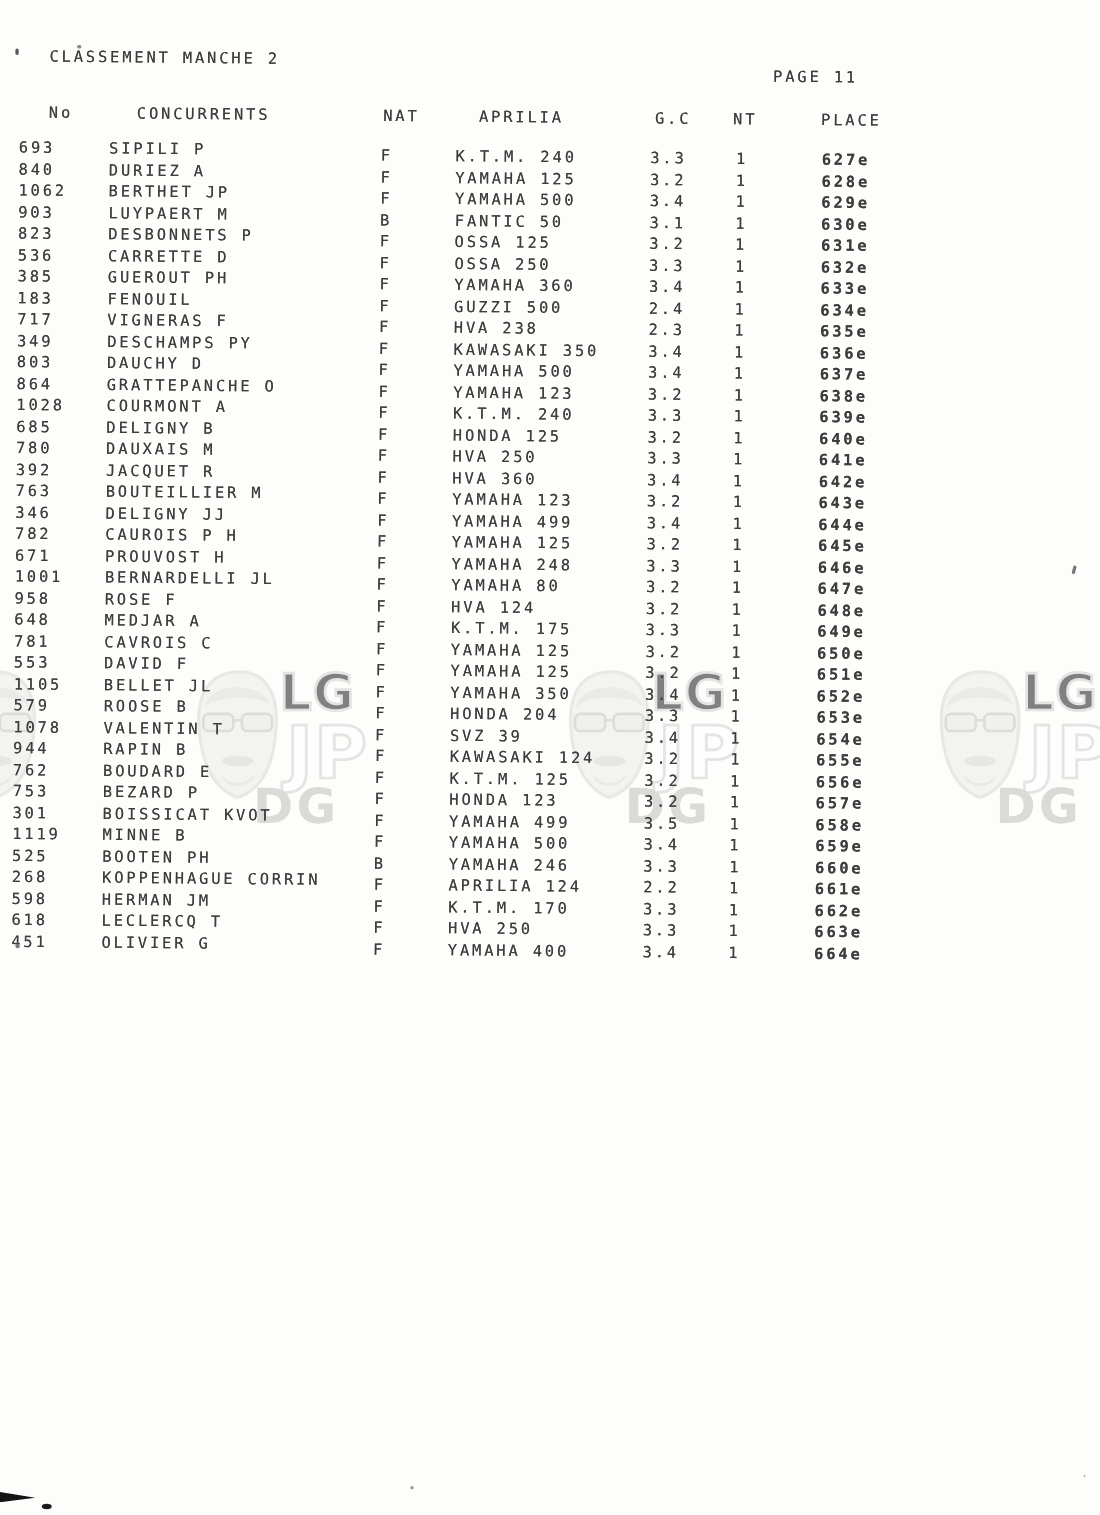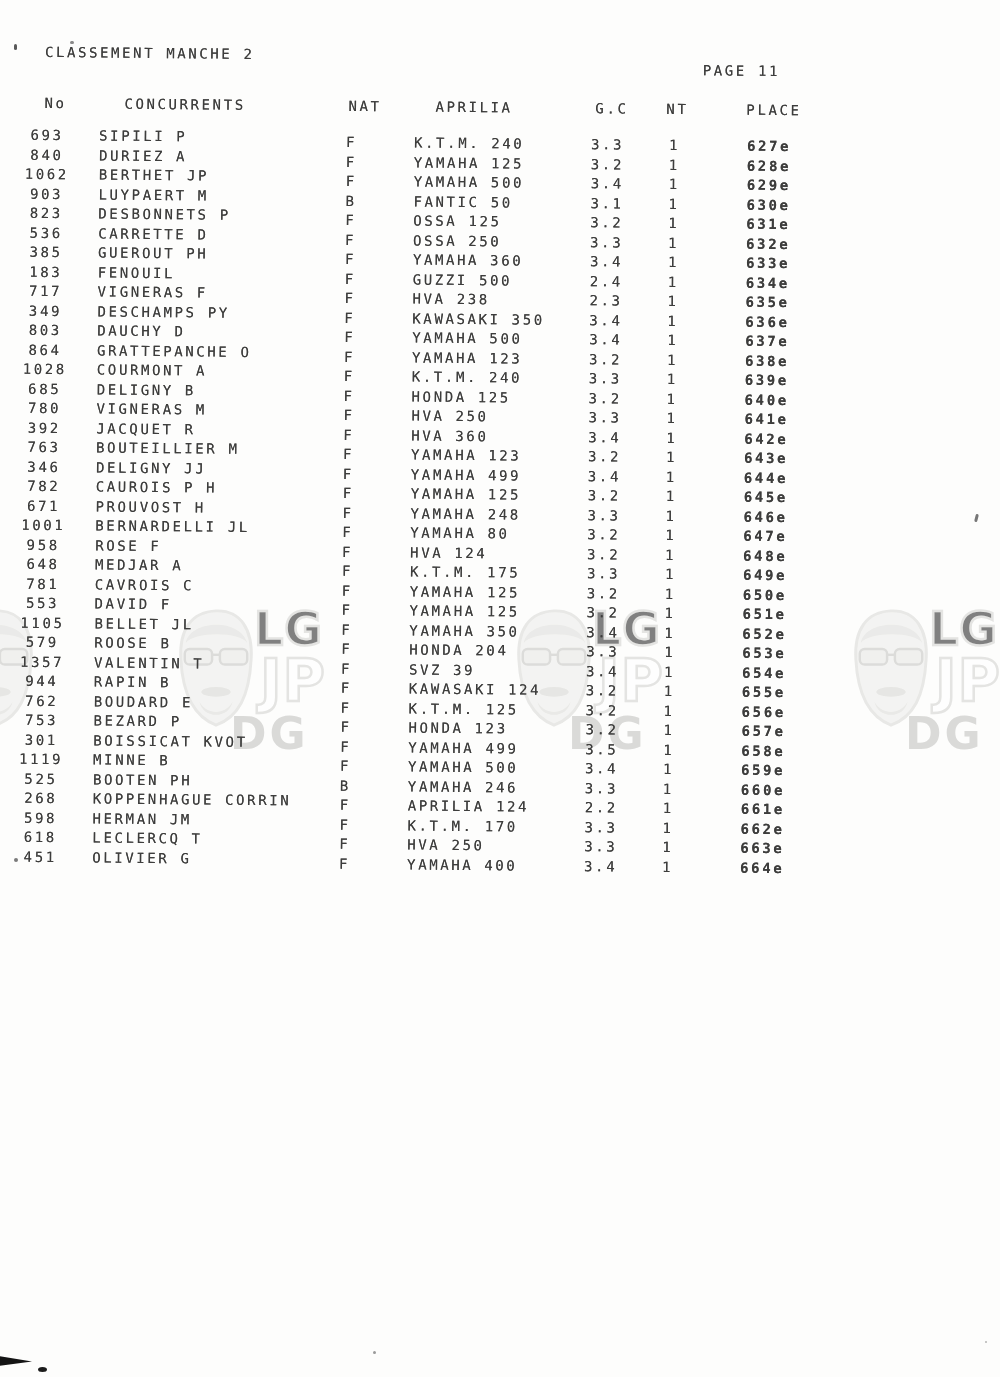--- a/index.html
+++ b/index.html
@@ -14,21 +14,21 @@
   .wm-face{position:absolute;left:0;top:6px;width:88px;height:122px;}
   .wm-lg{
     position:absolute;left:82px;top:6px;
     font-family:"DejaVu Sans","Liberation Sans",sans-serif;font-weight:bold;
     font-size:46px;line-height:1;color:#737373;
     -webkit-text-stroke:2.5px #e2e2e0;letter-spacing:1px;
   }
   .wm-jp{
     position:absolute;left:88px;top:52px;
     font-family:"DejaVu Sans","Liberation Sans",sans-serif;font-weight:bold;
-    font-size:58px;line-height:1;color:#ffffff;
+    font-size:66px;line-height:1;color:#ffffff;
     -webkit-text-stroke:2.5px #e2e2e0;letter-spacing:1px;
   }
   .wm-dg{
     position:absolute;left:58px;top:112px;
     font-family:"DejaVu Sans","Liberation Sans",sans-serif;font-weight:bold;
     font-size:44px;line-height:1;color:#d7d7d5;letter-spacing:3px;
   }
   
   .doc{
     position:absolute;left:0;top:0;width:1000px;height:1377px;z-index:2;
@@ -38,21 +38,21 @@
   }
   .title{position:absolute;left:45px;top:44px;}
   .pagelabel{position:absolute;left:703px;top:56px;}
   .thead{position:absolute;left:0;top:95px;width:100%;height:20px;}
   .thead span{position:absolute;top:0;}
   .h-no{left:45px}.h-conc{left:125px}.h-nat{left:349px}.h-mach{left:436px}
   .h-gc{left:596px}.h-nt{left:667px}.h-place{left:747px}
   .tbody{position:absolute;left:0;top:127px;width:100%;}
   .row{position:relative;height:19.5px;}
   .row span{position:absolute;top:0;}
-  .c-no{left:18px;width:60px;text-align:center;}
+  .c-no{left:18px;width:60px;text-align:left;}
   .c-name{left:100px;}
   .shift{top:4px !important;}
   .c-nat{left:347px;}
   .c-machine{left:415px;}
   .c-gc{left:592px;}
   .c-nt{left:670px;}
   .c-place{left:748px;font-weight:bold;}
   
   .art{position:absolute;z-index:3;}
   .a-wedge{left:-2px;top:1356px;width:34px;height:10px;background:#141414;
@@ -247,21 +247,21 @@
   </div><div class="row">
     <span class="c-no">685</span>
     <span class="c-name">DELIGNY B</span>
     <span class="c-nat shift">F</span>
     <span class="c-machine shift">HONDA 125</span>
     <span class="c-gc shift">3.2</span>
     <span class="c-nt shift">1</span>
     <span class="c-place shift">640e</span>
   </div><div class="row">
     <span class="c-no">780</span>
-    <span class="c-name">VIGNERAS M</span>
+    <span class="c-name">DAUXAIS M</span>
     <span class="c-nat shift">F</span>
     <span class="c-machine shift">HVA 250</span>
     <span class="c-gc shift">3.3</span>
     <span class="c-nt shift">1</span>
     <span class="c-place shift">641e</span>
   </div><div class="row">
     <span class="c-no">392</span>
     <span class="c-name">JACQUET R</span>
     <span class="c-nat shift">F</span>
     <span class="c-machine shift">HVA 360</span>
@@ -350,21 +350,21 @@
     <span class="c-place shift">652e</span>
   </div><div class="row">
     <span class="c-no">579</span>
     <span class="c-name">ROOSE B</span>
     <span class="c-nat shift">F</span>
     <span class="c-machine shift">HONDA 204</span>
     <span class="c-gc shift">3.3</span>
     <span class="c-nt shift">1</span>
     <span class="c-place shift">653e</span>
   </div><div class="row">
-    <span class="c-no">1357</span>
+    <span class="c-no">1078</span>
     <span class="c-name">VALENTIN T</span>
     <span class="c-nat shift">F</span>
     <span class="c-machine shift">SVZ 39</span>
     <span class="c-gc shift">3.4</span>
     <span class="c-nt shift">1</span>
     <span class="c-place shift">654e</span>
   </div><div class="row">
     <span class="c-no">944</span>
     <span class="c-name">RAPIN B</span>
     <span class="c-nat shift">F</span>

